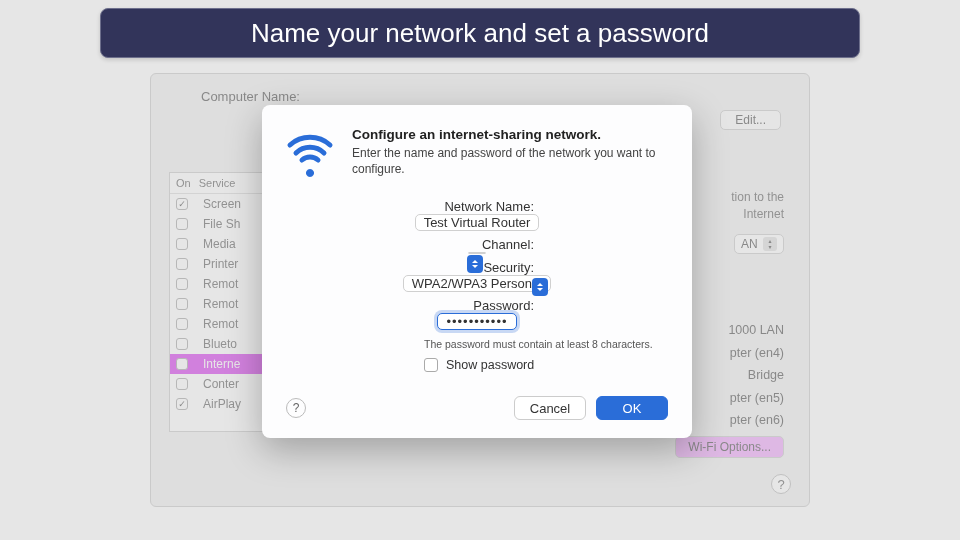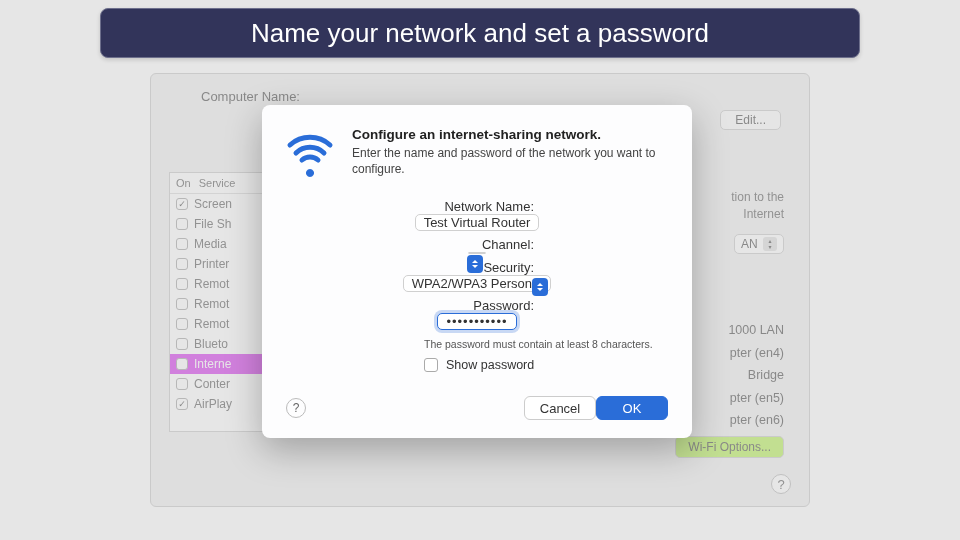--- a/index.html
+++ b/index.html
@@ -86,21 +86,21 @@
     display: flex;
     padding: 4px 6px;
     border-bottom: 1px solid #ddd;
     font-size: 11px;
     color: #666;
     gap: 8px;
   }
   .srow {
     display: flex;
     align-items: center;
-    gap: 6px;
+    gap: 15px;
     padding: 3px 6px;
     white-space: nowrap;
   }
   .srow.sel { background: #d946ef; color: #fff; }
   .chk {
     width: 12px; height: 12px;
     border: 1px solid #aaa;
     border-radius: 3px;
     display: inline-flex;
     align-items: center;
@@ -127,21 +127,21 @@
     text-align: right;
     color: #555;
     font-size: 12.5px;
     line-height: 1.8;
   }
   .wifi-opts {
     position: absolute;
     right: 25px;
     bottom: 48px;
     padding: 3px 12px;
-    background: #bef264;
+    background: #f0abfc;
     border: 1px solid #ccc;
     border-radius: 5px;
     font-size: 12px;
     color: #555;
   }
   .help-bg {
     position: absolute;
     right: 18px;
     bottom: 12px;
     width: 20px; height: 20px;
@@ -276,21 +276,21 @@
   .help-sm {
     width: 20px; height: 20px;
     border-radius: 50%;
     border: 1px solid #bbb;
     display: flex;
     align-items: center;
     justify-content: center;
     color: #666;
     font-size: 12px;
   }
-  .dlg-btns { margin-left: auto; display: flex; }
+  .dlg-btns { margin-left: auto; display: flex; gap: 10px; }
   .btn {
     min-width: 72px;
     height: 24px;
     border-radius: 6px;
     font-size: 13px;
     display: flex;
     align-items: center;
     justify-content: center;
     cursor: pointer;
   }

